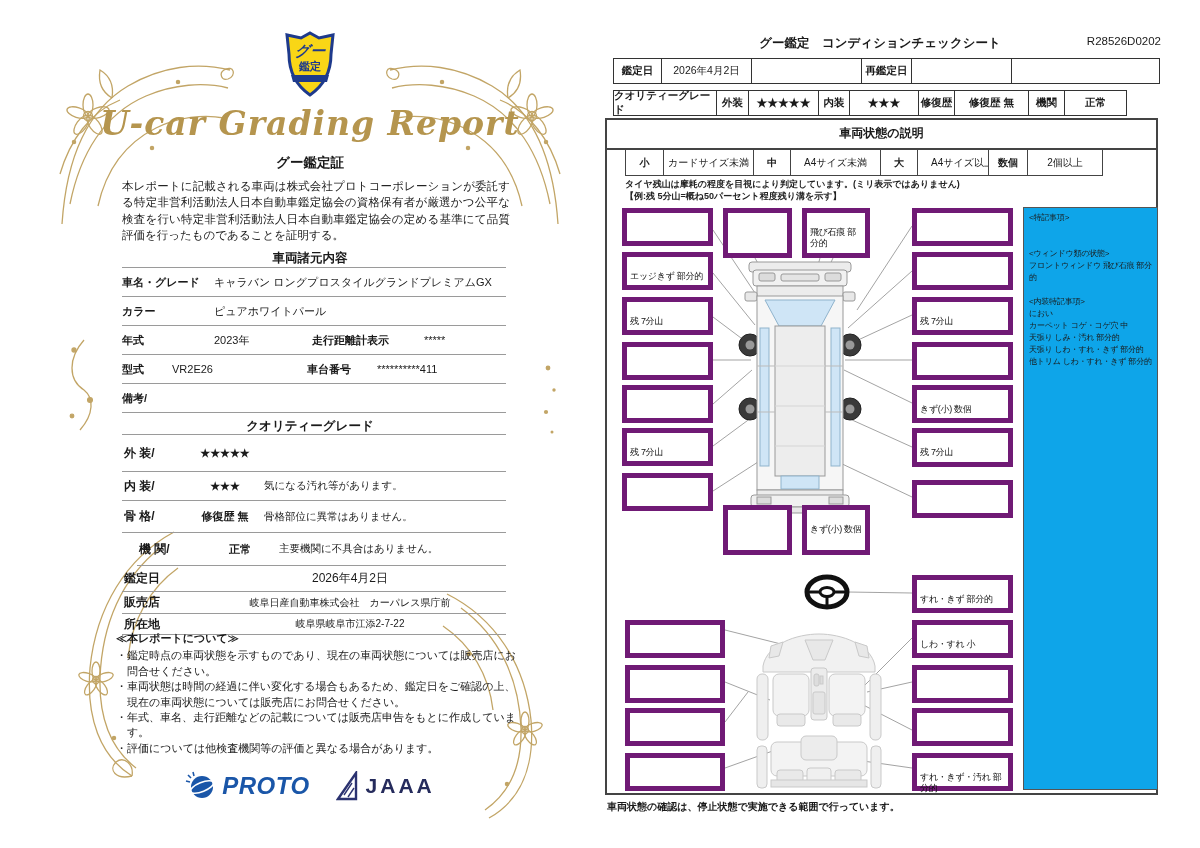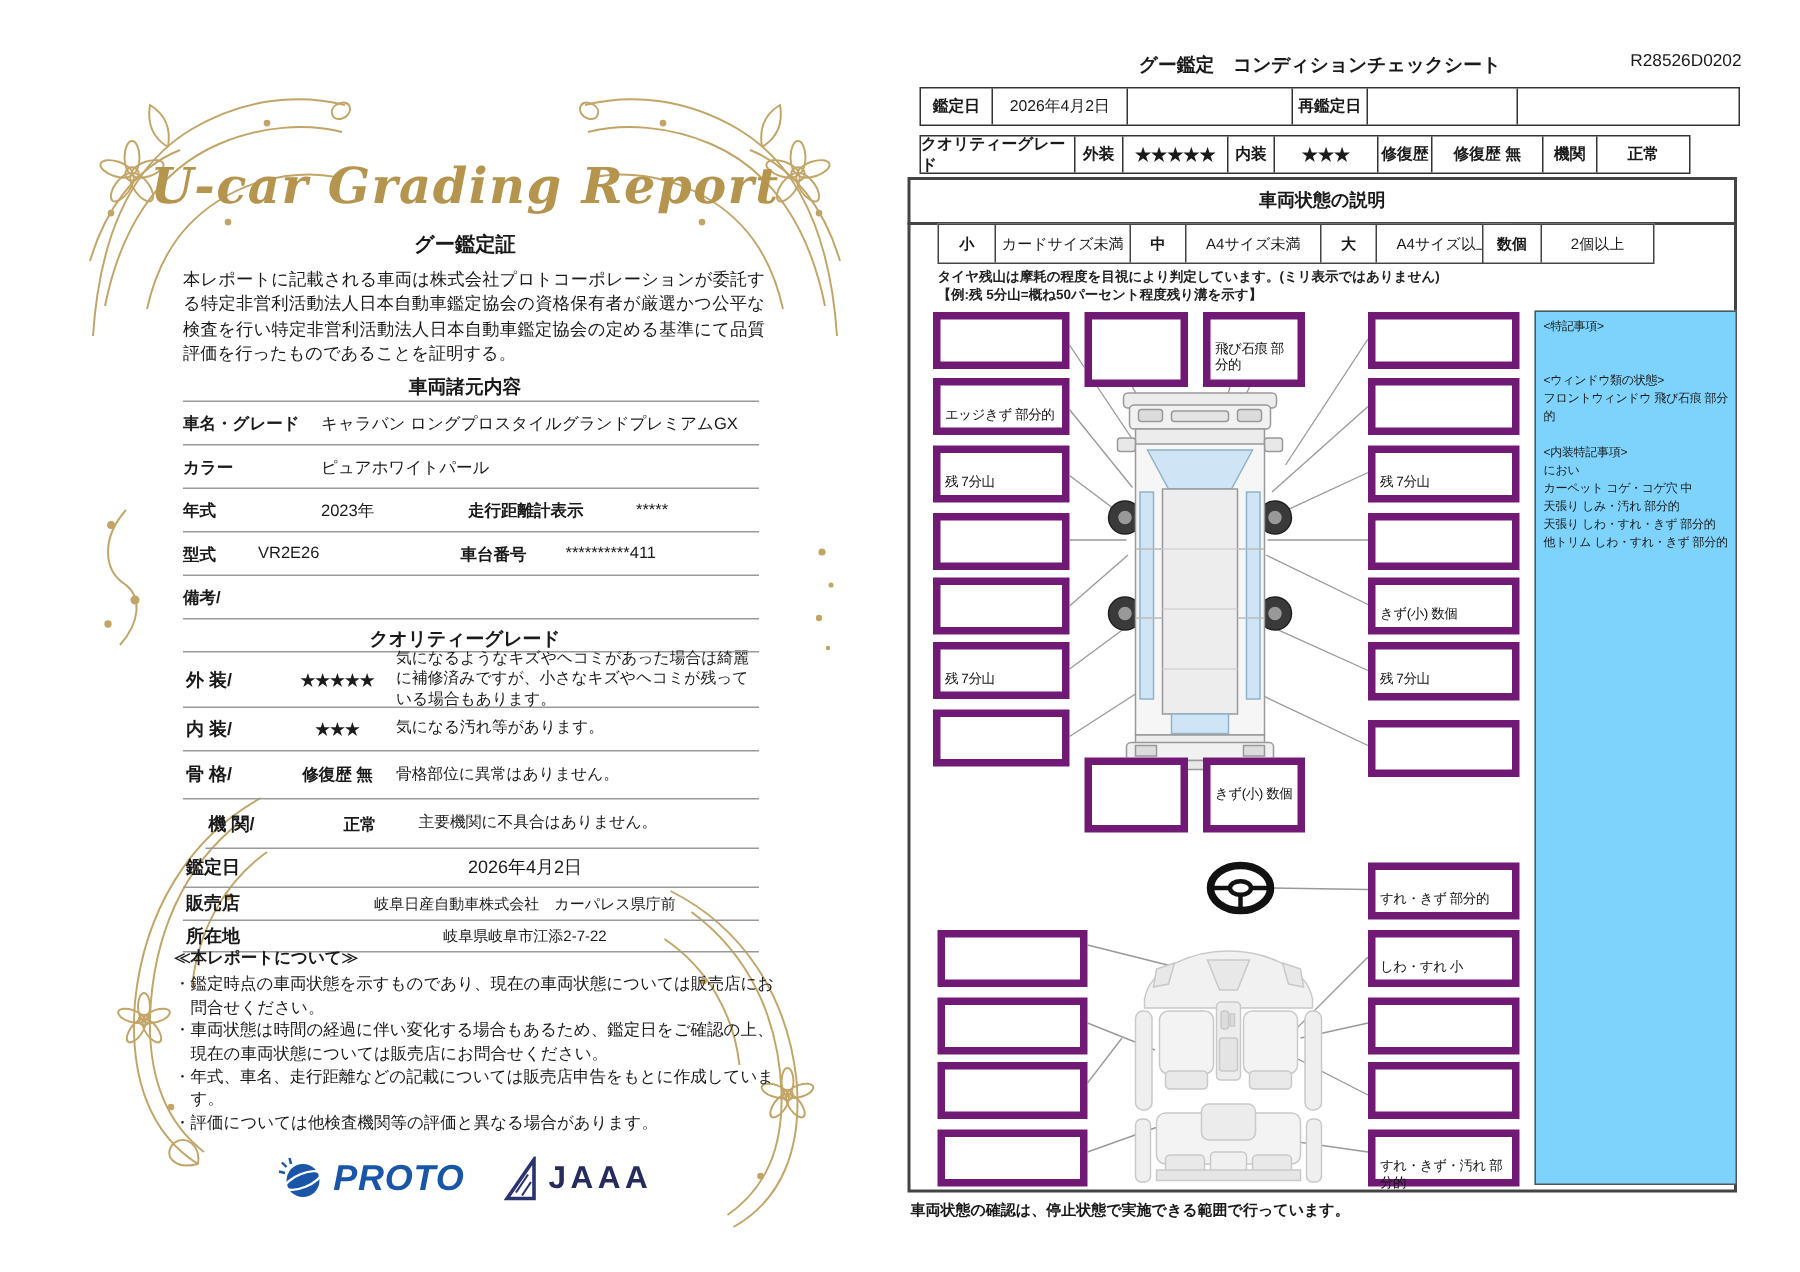--- a/index.html
+++ b/index.html
@@ -51,21 +51,21 @@
     font-size:12px;font-weight:bold;}
   .leg-table{position:absolute;display:flex;border:1.5px solid #444;height:25px;background:#fff;}
   .lcell{display:flex;align-items:center;justify-content:center;font-size:10px;
     border-left:1px solid #444;box-sizing:border-box;}
   .lcell:first-child{border-left:none;}
   .lcell.b{font-weight:bold;}
   .tire-note{position:absolute;left:20px;top:148px;font-size:9px;line-height:1.35;font-weight:bold;color:#222;}
   .cbox{position:absolute;border:5px solid #701a75;background:#fff;font-size:9px;line-height:1.25;
     padding:14px 3px;color:#111;box-sizing:border-box;letter-spacing:-.3px;}
   .notes-panel{position:absolute;left:418px;top:177px;width:135px;height:583px;border:1.5px solid #555;
-    box-sizing:border-box;background:#7dd3fc;font-size:8px;line-height:1.5;padding:4px 5px;
+    box-sizing:border-box;background:#0ea5e9;font-size:8px;line-height:1.5;padding:4px 5px;
     white-space:pre-line;letter-spacing:-.2px;}
   .cs-footer{position:absolute;left:2px;top:770px;font-size:10px;font-weight:bold;}
   svg.layer{position:absolute;left:0;top:0;}
 </style>
 </head>
 <body>
 
 <div id="left-page">
 
   <svg class="orn" style="left:-4px;top:22px;" width="180" height="175" viewBox="0 0 180 175">
@@ -155,20 +155,28 @@
         <ellipse rx="4" ry="9" transform="rotate(144) translate(0,-9)"></ellipse>
         <ellipse rx="4" ry="9" transform="rotate(216) translate(0,-9)"></ellipse>
         <ellipse rx="4" ry="9" transform="rotate(288) translate(0,-9)"></ellipse>
         <circle r="3.5"></circle>
       </g>
       <circle cx="98" cy="64" r="1.6" fill="#c2a566"></circle>
       <circle cx="60" cy="194" r="1.6" fill="#c2a566"></circle>
     </g>
   </svg>
 
+  <div class="badge-wrap">
+    <svg width="58" height="70" viewBox="0 0 58 70">
+      <path d="M29,3 L38,8 L52,5 L50,24 C50,44 42,56 29,65 C16,56 8,44 8,24 L6,5 L20,8 Z" fill="#f9d616" stroke="#1e3a8c" stroke-width="3"></path>
+      <text x="29" y="26" text-anchor="middle" font-size="15" font-weight="bold" font-style="italic" fill="#1e3a8c" font-family="Liberation Sans, sans-serif">グー</text>
+      <text x="29" y="40" text-anchor="middle" font-size="11" font-weight="bold" fill="#1e3a8c" font-family="Liberation Sans, sans-serif">鑑定</text>
+      <path d="M10,45 L48,45 L46,52 L12,52 Z" fill="#1e3a8c"></path>
+    </svg>
+  </div>
 
   <div class="gr-title">U-car Grading Report</div>
   <div class="gr-sub">グー鑑定証</div>
   <div class="gr-intro">本レポートに記載される車両は株式会社プロトコーポレーションが委託する特定非営利活動法人日本自動車鑑定協会の資格保有者が厳選かつ公平な検査を行い特定非営利活動法人日本自動車鑑定協会の定める基準にて品質評価を行ったものであることを証明する。</div>
 
   <div class="sec-title" style="top:220px;">車両諸元内容</div>
 
   <div class="spec-table">
     <div class="spec-row">
       <span class="lab" style="width:92px;">車名・グレード</span>
@@ -194,21 +202,20 @@
       <span class="lab">備考/</span>
     </div>
   </div>
 
   <div class="sec-title" style="top:388px;">クオリティーグレード</div>
 
   <div class="grade-table">
     <div class="grow" style="height:36px;">
       <span class="glabel">外 装/</span>
       <span class="gval">★★★★★</span>
-      <span class="gdesc">気になるようなキズやヘコミがあった場合は綺麗に補修済みですが、小さなキズやヘコミが残っている場合もあります。</span>
     </div>
     <div class="grow" style="height:28px;">
       <span class="glabel">内 装/</span>
       <span class="gval">★★★</span>
       <span class="gdesc">気になる汚れ等があります。</span>
     </div>
     <div class="grow" style="height:31px;">
       <span class="glabel">骨 格/</span>
       <span class="gval">修復歴 無</span>
       <span class="gdesc">骨格部位に異常はありません。</span>

